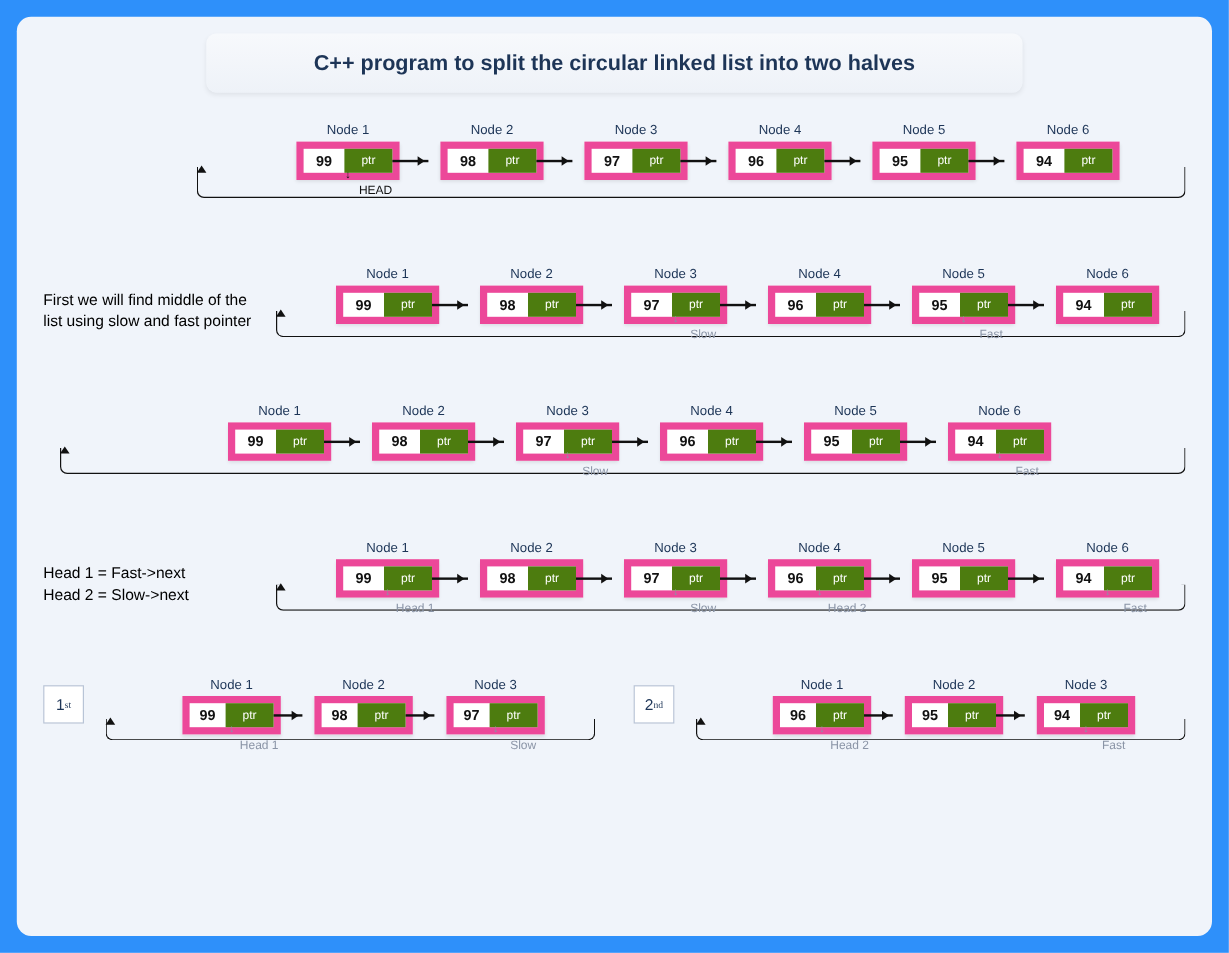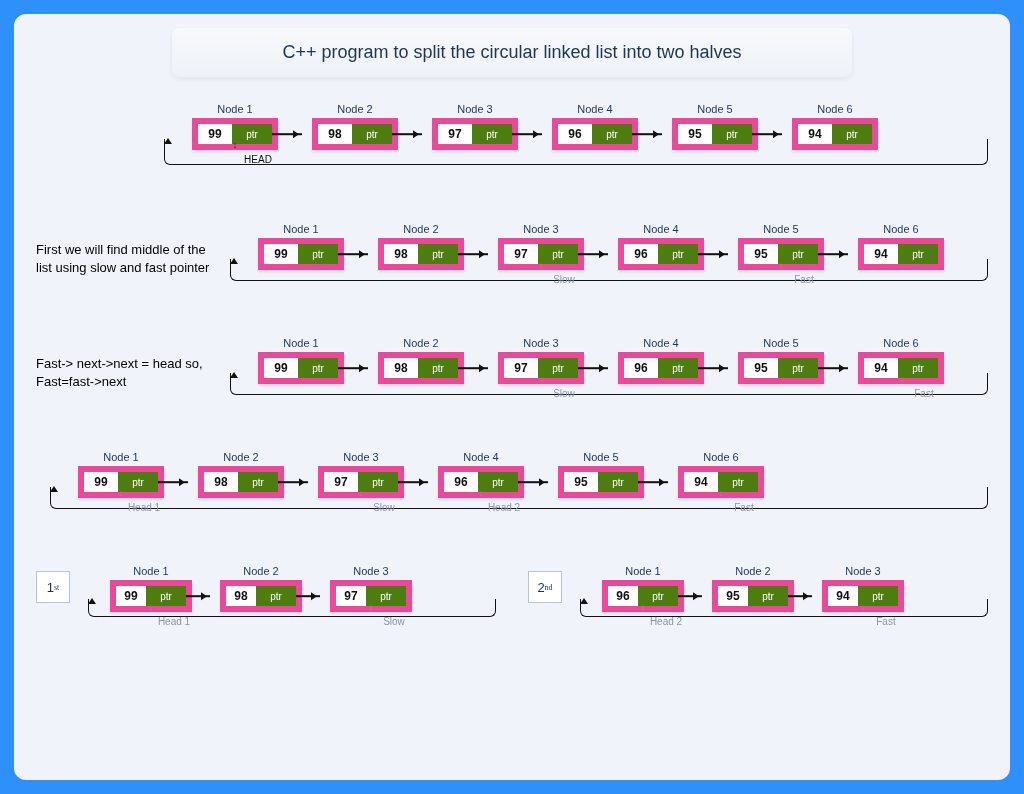--- a/index.html
+++ b/index.html
@@ -17,36 +17,37 @@
   position: relative;
 }
 .title-card {
   width: 680px; margin: 0 auto 14px;
   background: linear-gradient(#f7f9fc,#eef2f8);
   border-radius: 8px;
   box-shadow: 0 2px 4px rgba(0,0,0,0.07);
   padding: 14px 24px;
   text-align: center;
   color: #1d3557;
-  font-size: 18px; font-weight: 400;
+  font-size: 18px; font-weight: 700;
 }
 .row {
   display: flex; align-items: flex-start;
   margin-bottom: 10px;
 }
 .caption {
   flex: 0 0 180px;
   color: #000000; font-size: 13px; line-height: 1.35;
   padding-top: 30px;
 }
 .list-wrap { flex: 1; position: relative; padding: 12px 0 30px; }
 .nodes {
   display: flex; gap: 34px;
   position: relative; z-index: 2;
   margin-left: 42px;
+  justify-content: center;
 }
 .node { display: flex; flex-direction: column; align-items: center; }
 .node-label { font-size: 11px; color: #1d3557; margin-bottom: 3px; }
 .cell {
   display: flex; height: 32px; background: #fff;
   border: 6px solid #ec4899; position: relative;
   box-shadow: 0 2px 3px rgba(0,0,0,.1);
 }
 .val { width: 34px; display:flex;align-items:center;justify-content:center;
   font-weight: 700; font-size: 12px; color:#111; }
@@ -212,21 +213,20 @@
             </div>
           </div>
         </div>
       <div class="loop" style="left:14px; right:0; top:48px; height:22px;">
         <div class="loop-arrow"></div>
       </div>
     </div>
   </div>
 
   <div class="row">
-    <div class="caption">Fast-&gt; next-&gt;next = head so, Fast=fast-&gt;next</div>
     <div class="list-wrap">
       <div class="nodes" id="list-2">
           <div class="node">
             <div class="node-label">Node 1</div>
             <div class="cell">
               <div class="val">99</div>
               <div class="ptr">ptr</div>
               <div class="arrow"></div>
             </div>
           </div>
@@ -272,20 +272,22 @@
             <div class="below">Fast</div>
           </div>
         </div>
       <div class="loop" style="left:14px; right:0; top:48px; height:22px;">
         <div class="loop-arrow"></div>
       </div>
     </div>
   </div>
 
   <div class="row">
+    <div class="caption" style="white-space:pre-line">Head 1 = Fast-&gt;next
+Head 2 = Slow-&gt;next</div>
     <div class="list-wrap">
       <div class="nodes" id="list-3">
           <div class="node">
             <div class="node-label">Node 1</div>
             <div class="cell">
               <div class="val">99</div>
               <div class="ptr">ptr</div>
               <div class="arrow"></div>
             </div>
             <div class="below">Head 1</div>

